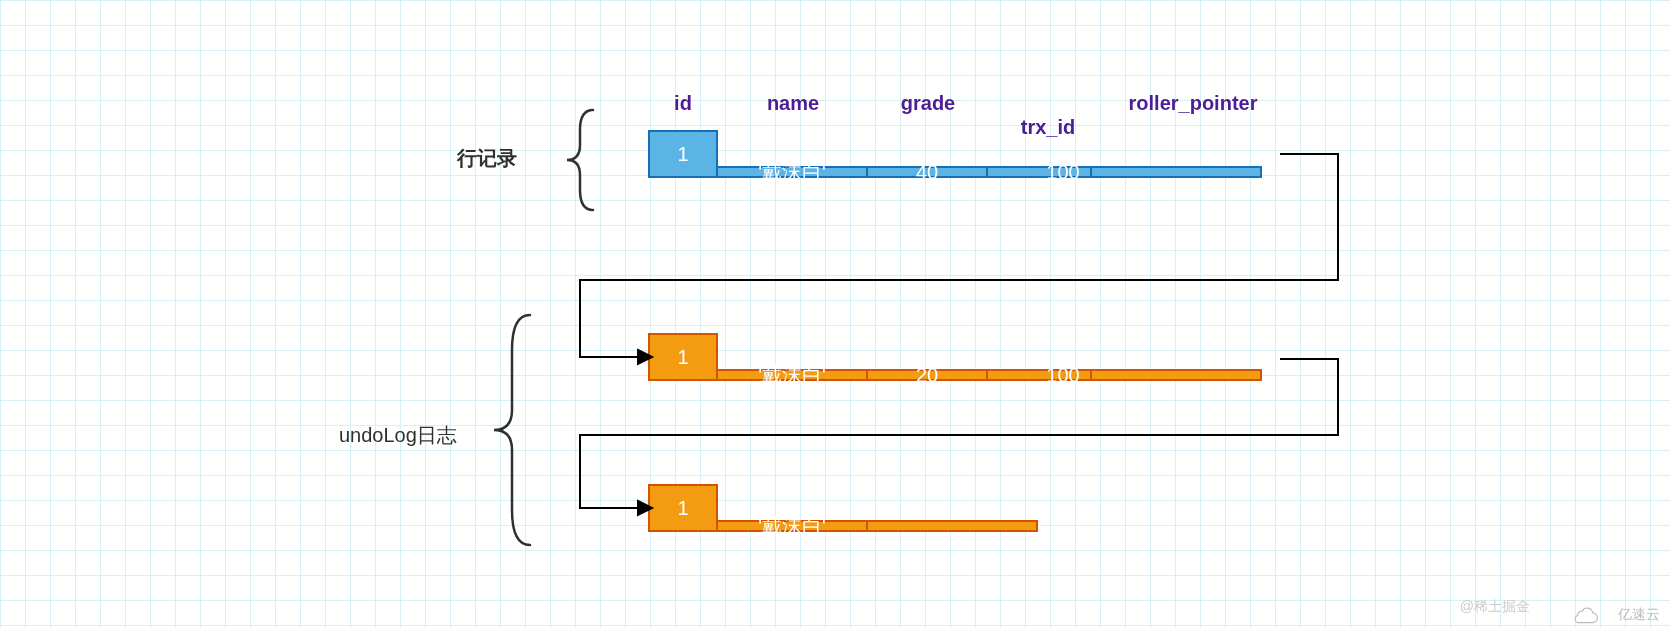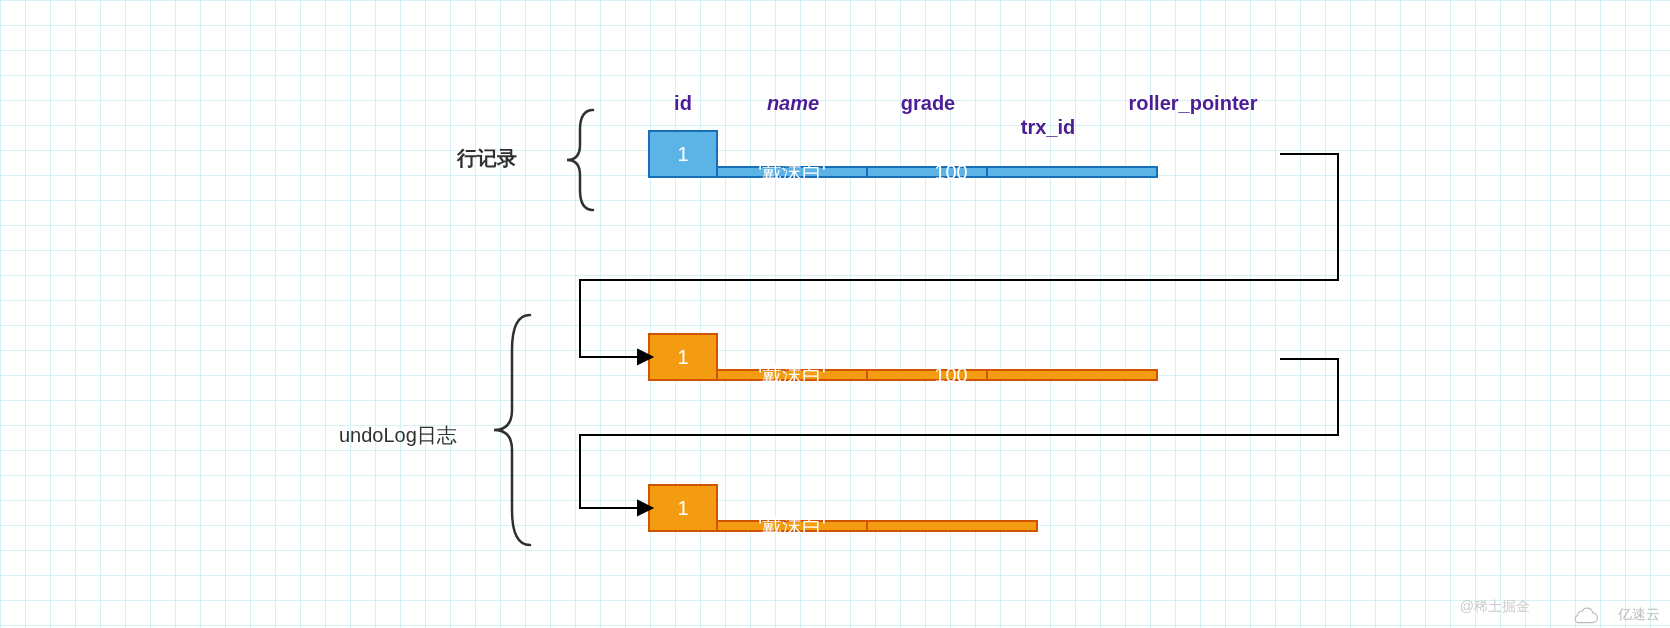--- a/index.html
+++ b/index.html
@@ -20,21 +20,21 @@
       position: absolute;
       top: 92px;
       left: 648px;
       display: flex;
       font-size: 20px;
       font-weight: 600;
       color: #4c1d95;
     }
     .header-row div { text-align: center; }
     .h-id { width: 70px; }
-    .h-name { width: 150px; font-style: italic; }
+    .h-name { width: 150px; }
     .h-grade { width: 120px; }
     .h-trx { width: 120px; margin-top: 24px; }
     .h-roll { width: 170px; }
 
     .record-row {
       position: absolute;
       display: flex;
       height: 48px;
       font-size: 20px;
       color: #ffffff;
@@ -46,21 +46,21 @@
       border: 2px solid;
     }
     .record-row .cell + .cell { border-left: none; margin-top: 36px; }
 
     .row-blue .cell { background: #5cb3e5; border-color: #1670b8; }
     .row-orange .cell { background: #f39c12; border-color: #d35400; }
 
     .c-id { width: 70px; }
     .c-name { width: 150px; }
     .c-grade { width: 120px; }
-    .c-trx { width: 120px; padding-left: 48px; }
+    .c-trx { width: 104px; padding-left: 48px; }
     .c-roll { width: 170px; }
 
     #row1 { top: 130px; left: 648px; }
     #row2 { top: 333px; left: 648px; }
     #row3 { top: 484px; left: 648px; }
 
     .label {
       position: absolute;
       font-size: 20px;
       color: #303030;
@@ -114,27 +114,29 @@
   <div class="h-id">id</div>
   <div class="h-name">name</div>
   <div class="h-grade">grade</div>
   <div class="h-trx">trx_id</div>
   <div class="h-roll">roller_pointer</div>
 </div>
 
 <div id="row1" class="record-row row-blue">
   <div class="cell c-id">1</div>
   <div class="cell c-name">'戴沫白'</div>
+  <div class="cell c-grade">40</div>
   <div class="cell c-trx">100</div>
   <div class="cell c-roll"></div>
 </div>
 
 <div id="row2" class="record-row row-orange">
   <div class="cell c-id">1</div>
   <div class="cell c-name">'戴沫白'</div>
+  <div class="cell c-grade">20</div>
   <div class="cell c-trx">100</div>
   <div class="cell c-roll"></div>
 </div>
 
 <div id="row3" class="record-row row-orange">
   <div class="cell c-id">1</div>
   <div class="cell c-name">'戴沫白'</div>
   <div class="cell c-roll"></div>
 </div>
 

